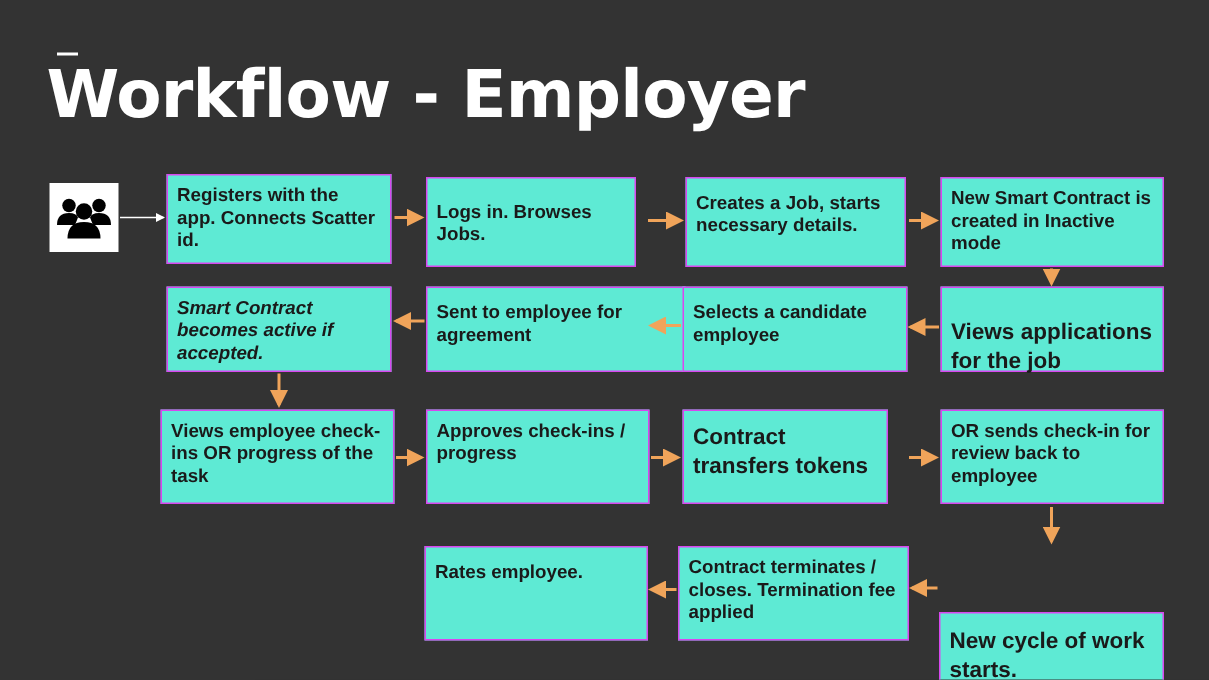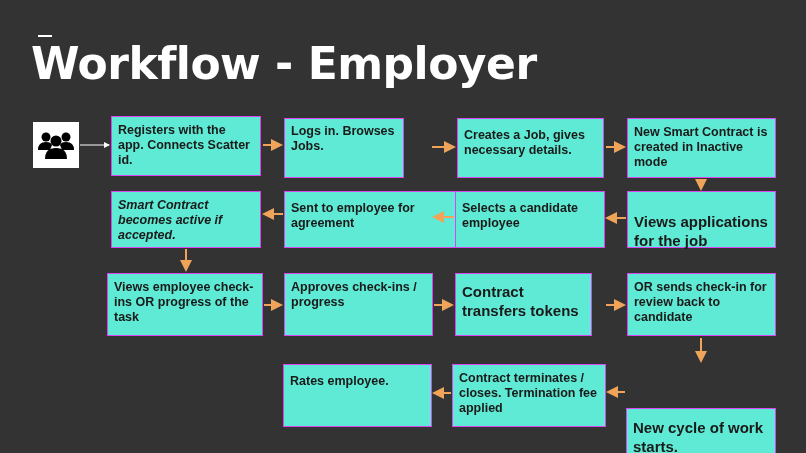--- a/index.html
+++ b/index.html
@@ -22,33 +22,33 @@
     <circle cx="9" cy="7" r="4.5" fill="#000"></circle>
     <circle cx="29" cy="7" r="4.5" fill="#000"></circle>
     <path d="M1 20 Q1 12 9 12 Q14 12 15 15 L13 20 Z" fill="#000"></path>
     <path d="M37 20 Q37 12 29 12 Q24 12 23 15 L25 20 Z" fill="#000"></path>
     <circle cx="19" cy="11" r="5.5" fill="#000"></circle>
     <path d="M8 29 Q8 18 19 18 Q30 18 30 29 Z" fill="#000"></path>
   </svg>
 </div>
 
 <div class="box" style="left:111px;top:116px;width:150px;height:60px;">Registers with the app. Connects Scatter id.</div>
-<div class="box" style="left:284px;top:118px;width:120px;height:60px;padding-top:5px;">Logs in.  Browses Jobs.</div>
-<div class="box" style="left:457px;top:118px;width:147px;height:60px;padding-top:9px;">Creates a Job, gives necessary details.</div>
+<div class="box" style="left:284px;top:118px;width:140px;height:60px;padding-top:15px;">Logs in.  Browses Jobs.</div>
+<div class="box" style="left:457px;top:118px;width:147px;height:60px;padding-top:9px;">Creates a Job, starts necessary details.</div>
 <div class="box" style="left:627px;top:118px;width:149px;height:60px;">New Smart Contract is created in Inactive mode</div>
 
 <div class="box" style="left:111px;top:191px;width:150px;height:57px;font-style:italic;">Smart Contract becomes active if accepted.</div>
 <div class="box" style="left:284px;top:191px;width:173px;height:57px;padding-top:9px;">Sent to employee for agreement</div>
 <div class="box" style="left:455px;top:191px;width:150px;height:57px;padding-top:9px;">Selects a candidate employee</div>
 <div class="box big" style="left:627px;top:191px;width:149px;height:57px;padding-top:20px;">Views applications for the job</div>
 
 <div class="box" style="left:107px;top:273px;width:156px;height:63px;">Views employee check-ins OR progress of the task</div>
 <div class="box" style="left:284px;top:273px;width:149px;height:63px;">Approves check-ins / progress</div>
 <div class="box big" style="left:455px;top:273px;width:137px;height:63px;padding-top:8px;">Contract transfers tokens</div>
-<div class="box" style="left:627px;top:273px;width:149px;height:63px;">OR sends check-in for review back to candidate</div>
+<div class="box" style="left:627px;top:273px;width:149px;height:63px;">OR sends check-in for review back to employee</div>
 
 <div class="box" style="left:283px;top:364px;width:149px;height:63px;padding-top:9px;">Rates employee.</div>
 <div class="box" style="left:452px;top:364px;width:154px;height:63px;">Contract terminates / closes. Termination fee applied</div>
 <div class="box big" style="left:626px;top:364px;width:150px;height:63px;padding-top:9px;margin-top:44px;">New cycle of work starts.</div>
 
 <svg class="arrow" style="left:0;top:0;" width="806" height="453">
   <defs>
     <marker id="ah" markerWidth="6" markerHeight="6" refX="5" refY="3" orient="auto" markerUnits="strokeWidth">
         <path d="M0,0 L6,3 L0,6 Z" fill="#f0a45a"></path>
       </marker>

